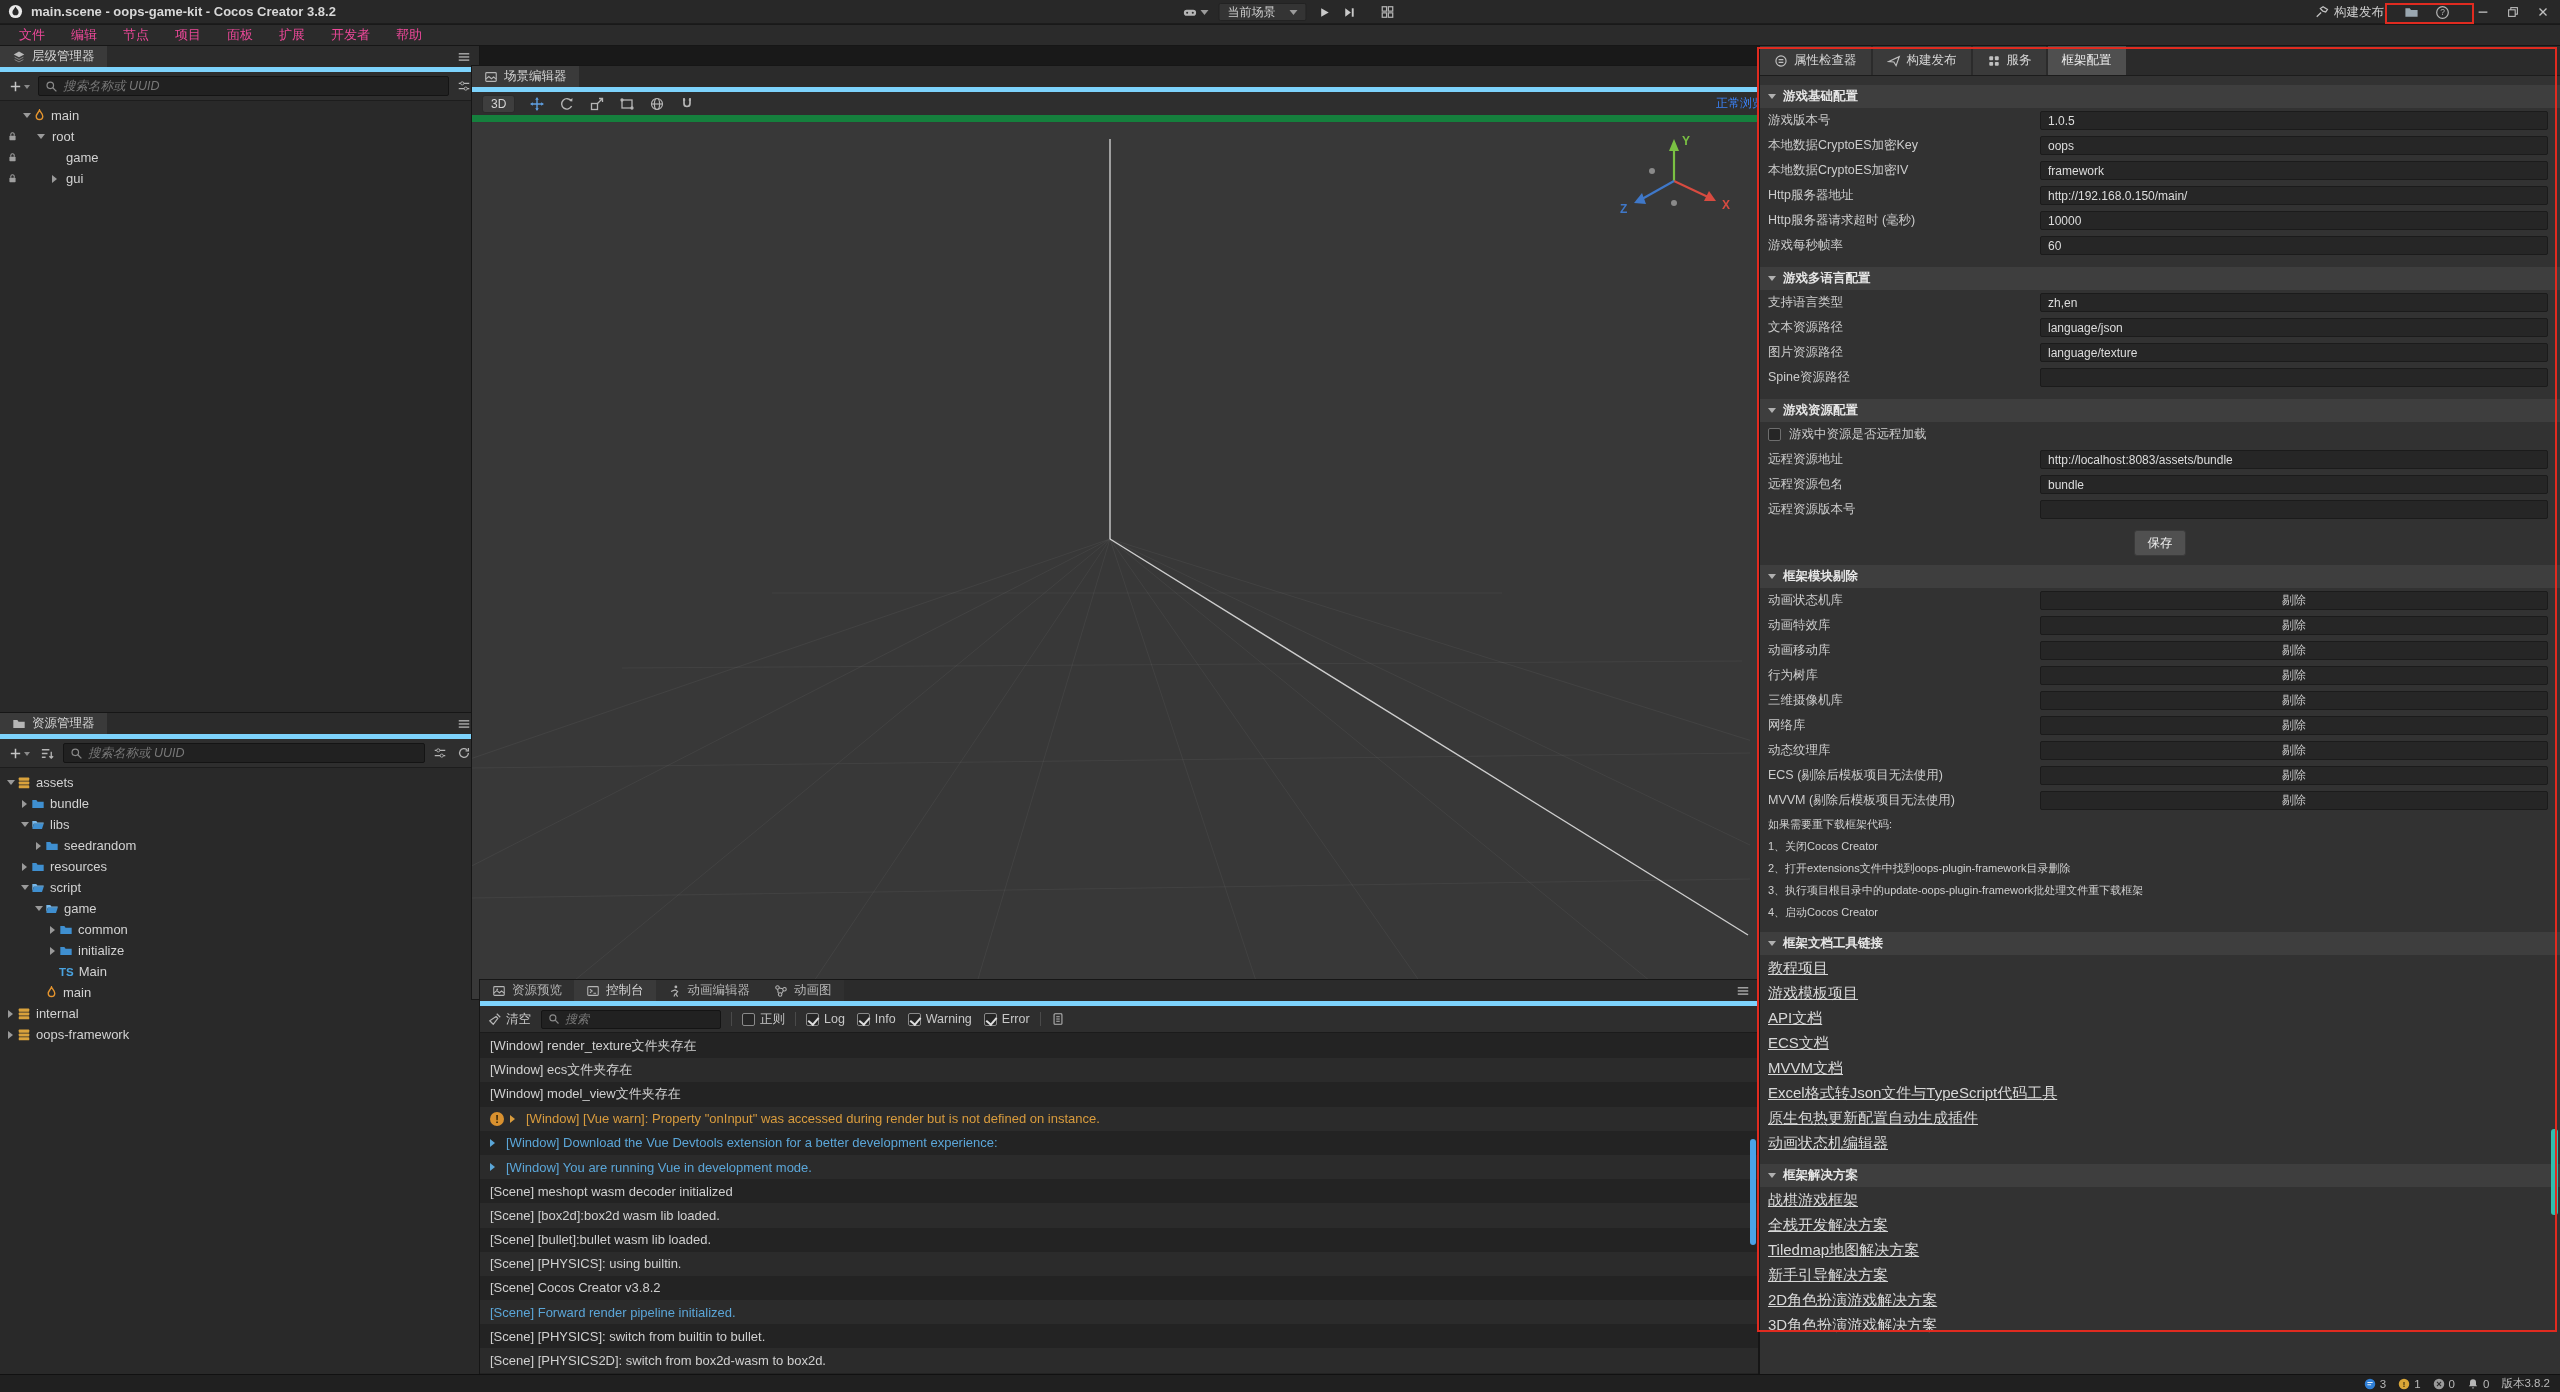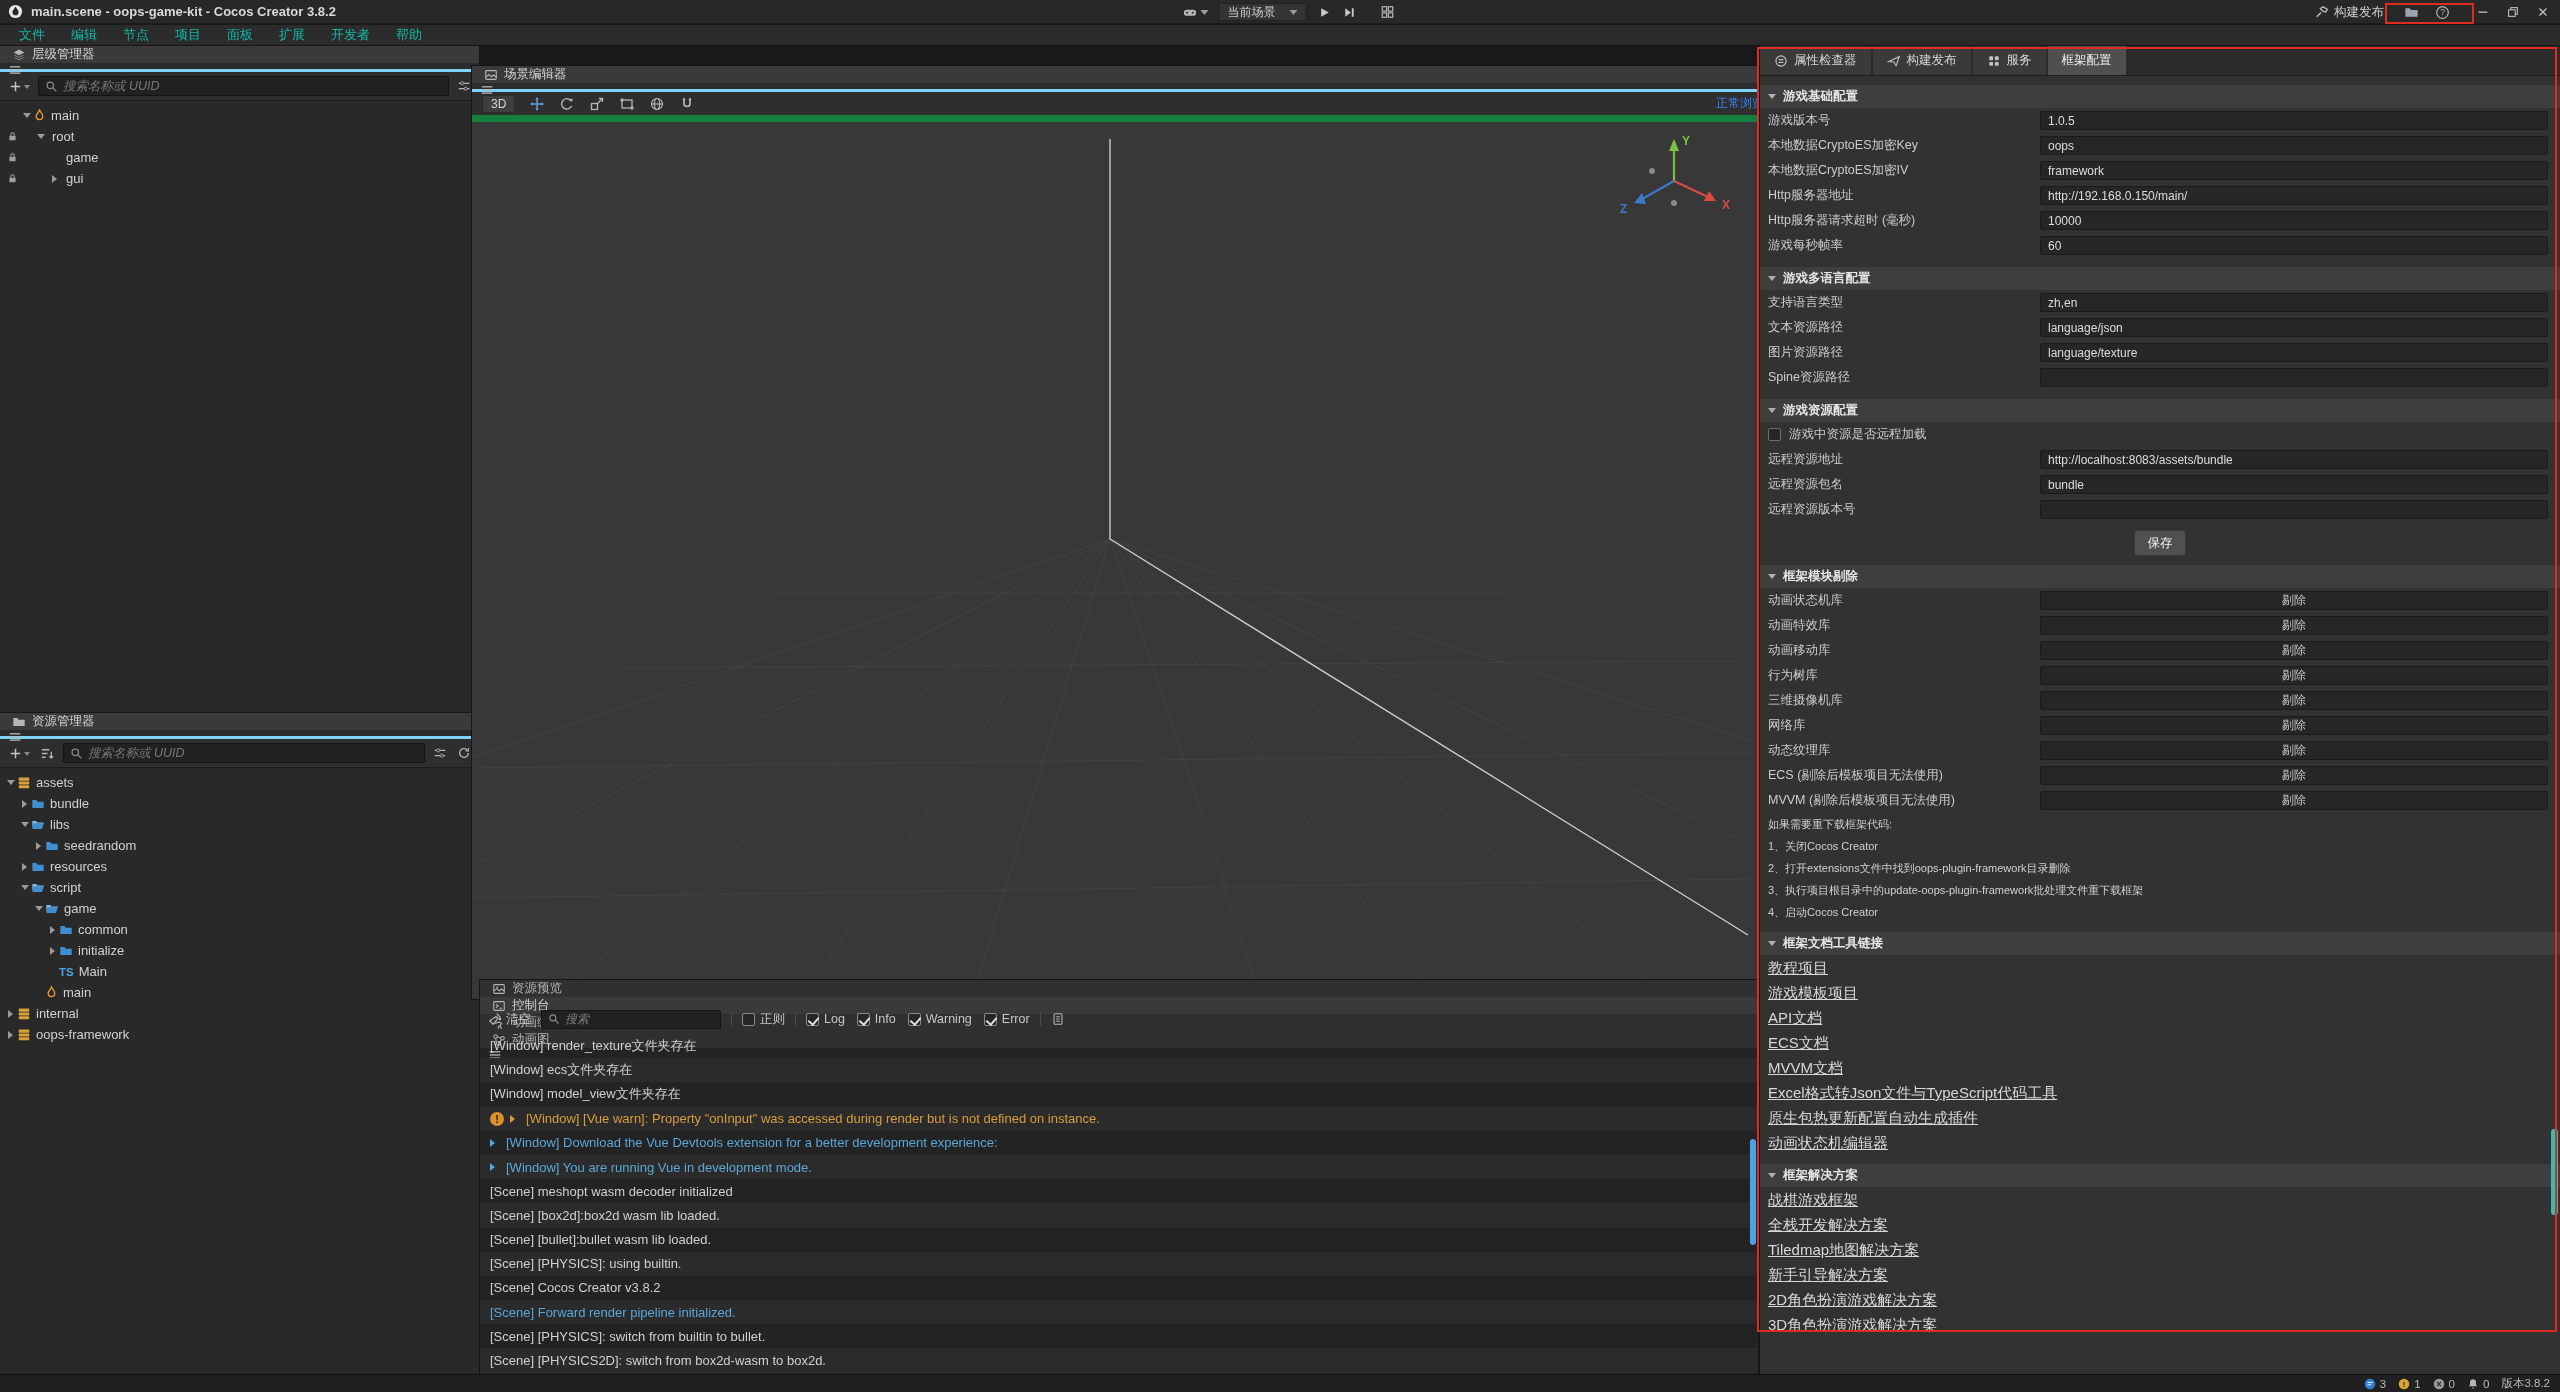--- a/index.html
+++ b/index.html
@@ -15,25 +15,25 @@
   .tb-center { position:absolute; left:50%; top:0; transform:translateX(-46%); height:24px; display:flex; align-items:center; gap:10px; }
   .tb-ic { display:inline-flex; align-items:center; gap:3px; cursor:pointer; }
   .scene-select { display:flex; align-items:center; gap:14px; background:#343434; border:1px solid #222; border-radius:2px; height:18px; padding:0 8px; font-size:12px; color:#cfcfcf; cursor:pointer; }
   .caret-d { width:0; height:0; border:4px solid transparent; border-top:5px solid #9b9b9b; margin-top:4px; display:inline-block; }
   .tb-right { position:absolute; right:10px; top:0; height:24px; display:flex; align-items:center; gap:16px; }
   .tb-build { display:inline-flex; align-items:center; gap:5px; font-size:12.5px; color:#cfcfcf; cursor:pointer; padding:0 4px; }
   .winbtn { cursor:pointer; }
 
   
   .menubar { position:absolute; left:0; top:25px; width:2560px; height:21px; background:#2b2b2b; display:flex; align-items:center; padding-left:6px; border-bottom:1px solid #161616; }
-  .menu-item { padding:9px 13px; font-size:13px; color:#14b8a6; cursor:pointer; height:100%; display:flex; align-items:center; }
+  .menu-item { padding:9px 13px; font-size:13px; color:#ec4899; cursor:pointer; height:100%; display:flex; align-items:center; }
 
   
   .panel { position:absolute; background:#292929; box-shadow:0 0 0 1px #161616; }
-  .panel-header { height:26px; background:#2b2b2b; display:flex; align-items:stretch; border-bottom:3px solid #7dd3fc;flex-direction:column; }
+  .panel-header { height:26px; background:#2b2b2b; display:flex; align-items:stretch; border-bottom:5px solid #7dd3fc; }
   .ptab { display:flex; align-items:center; gap:6px; padding:0 12px; background:#3a3a3a; font-size:12.5px; color:#d5d5d5; cursor:pointer; }
   .ptab.inactive { background:#303030; color:#b5b5b5; }
   .ph-spacer { flex:1; }
   .ph-icon { display:flex; align-items:center; padding:0 8px; cursor:pointer; }
   .toolbar-row { height:29px; background:#2e2e2e; display:flex; align-items:center; padding:0 6px; gap:6px; border-bottom:1px solid #1d1d1d; }
   .searchbox { flex:1; display:flex; align-items:center; gap:5px; background:#212121; border:1px solid #141414; border-radius:2px; height:20px; padding:0 6px; }
   .searchbox input { flex:1; background:transparent; border:none; outline:none; color:#d5d5d5; font-size:12.5px; font-family:inherit; min-width:0; }
   .searchbox input::placeholder { color:#787878; font-style:italic; }
   .tool-btn { display:flex; align-items:center; cursor:pointer; padding:0 2px; }
 

